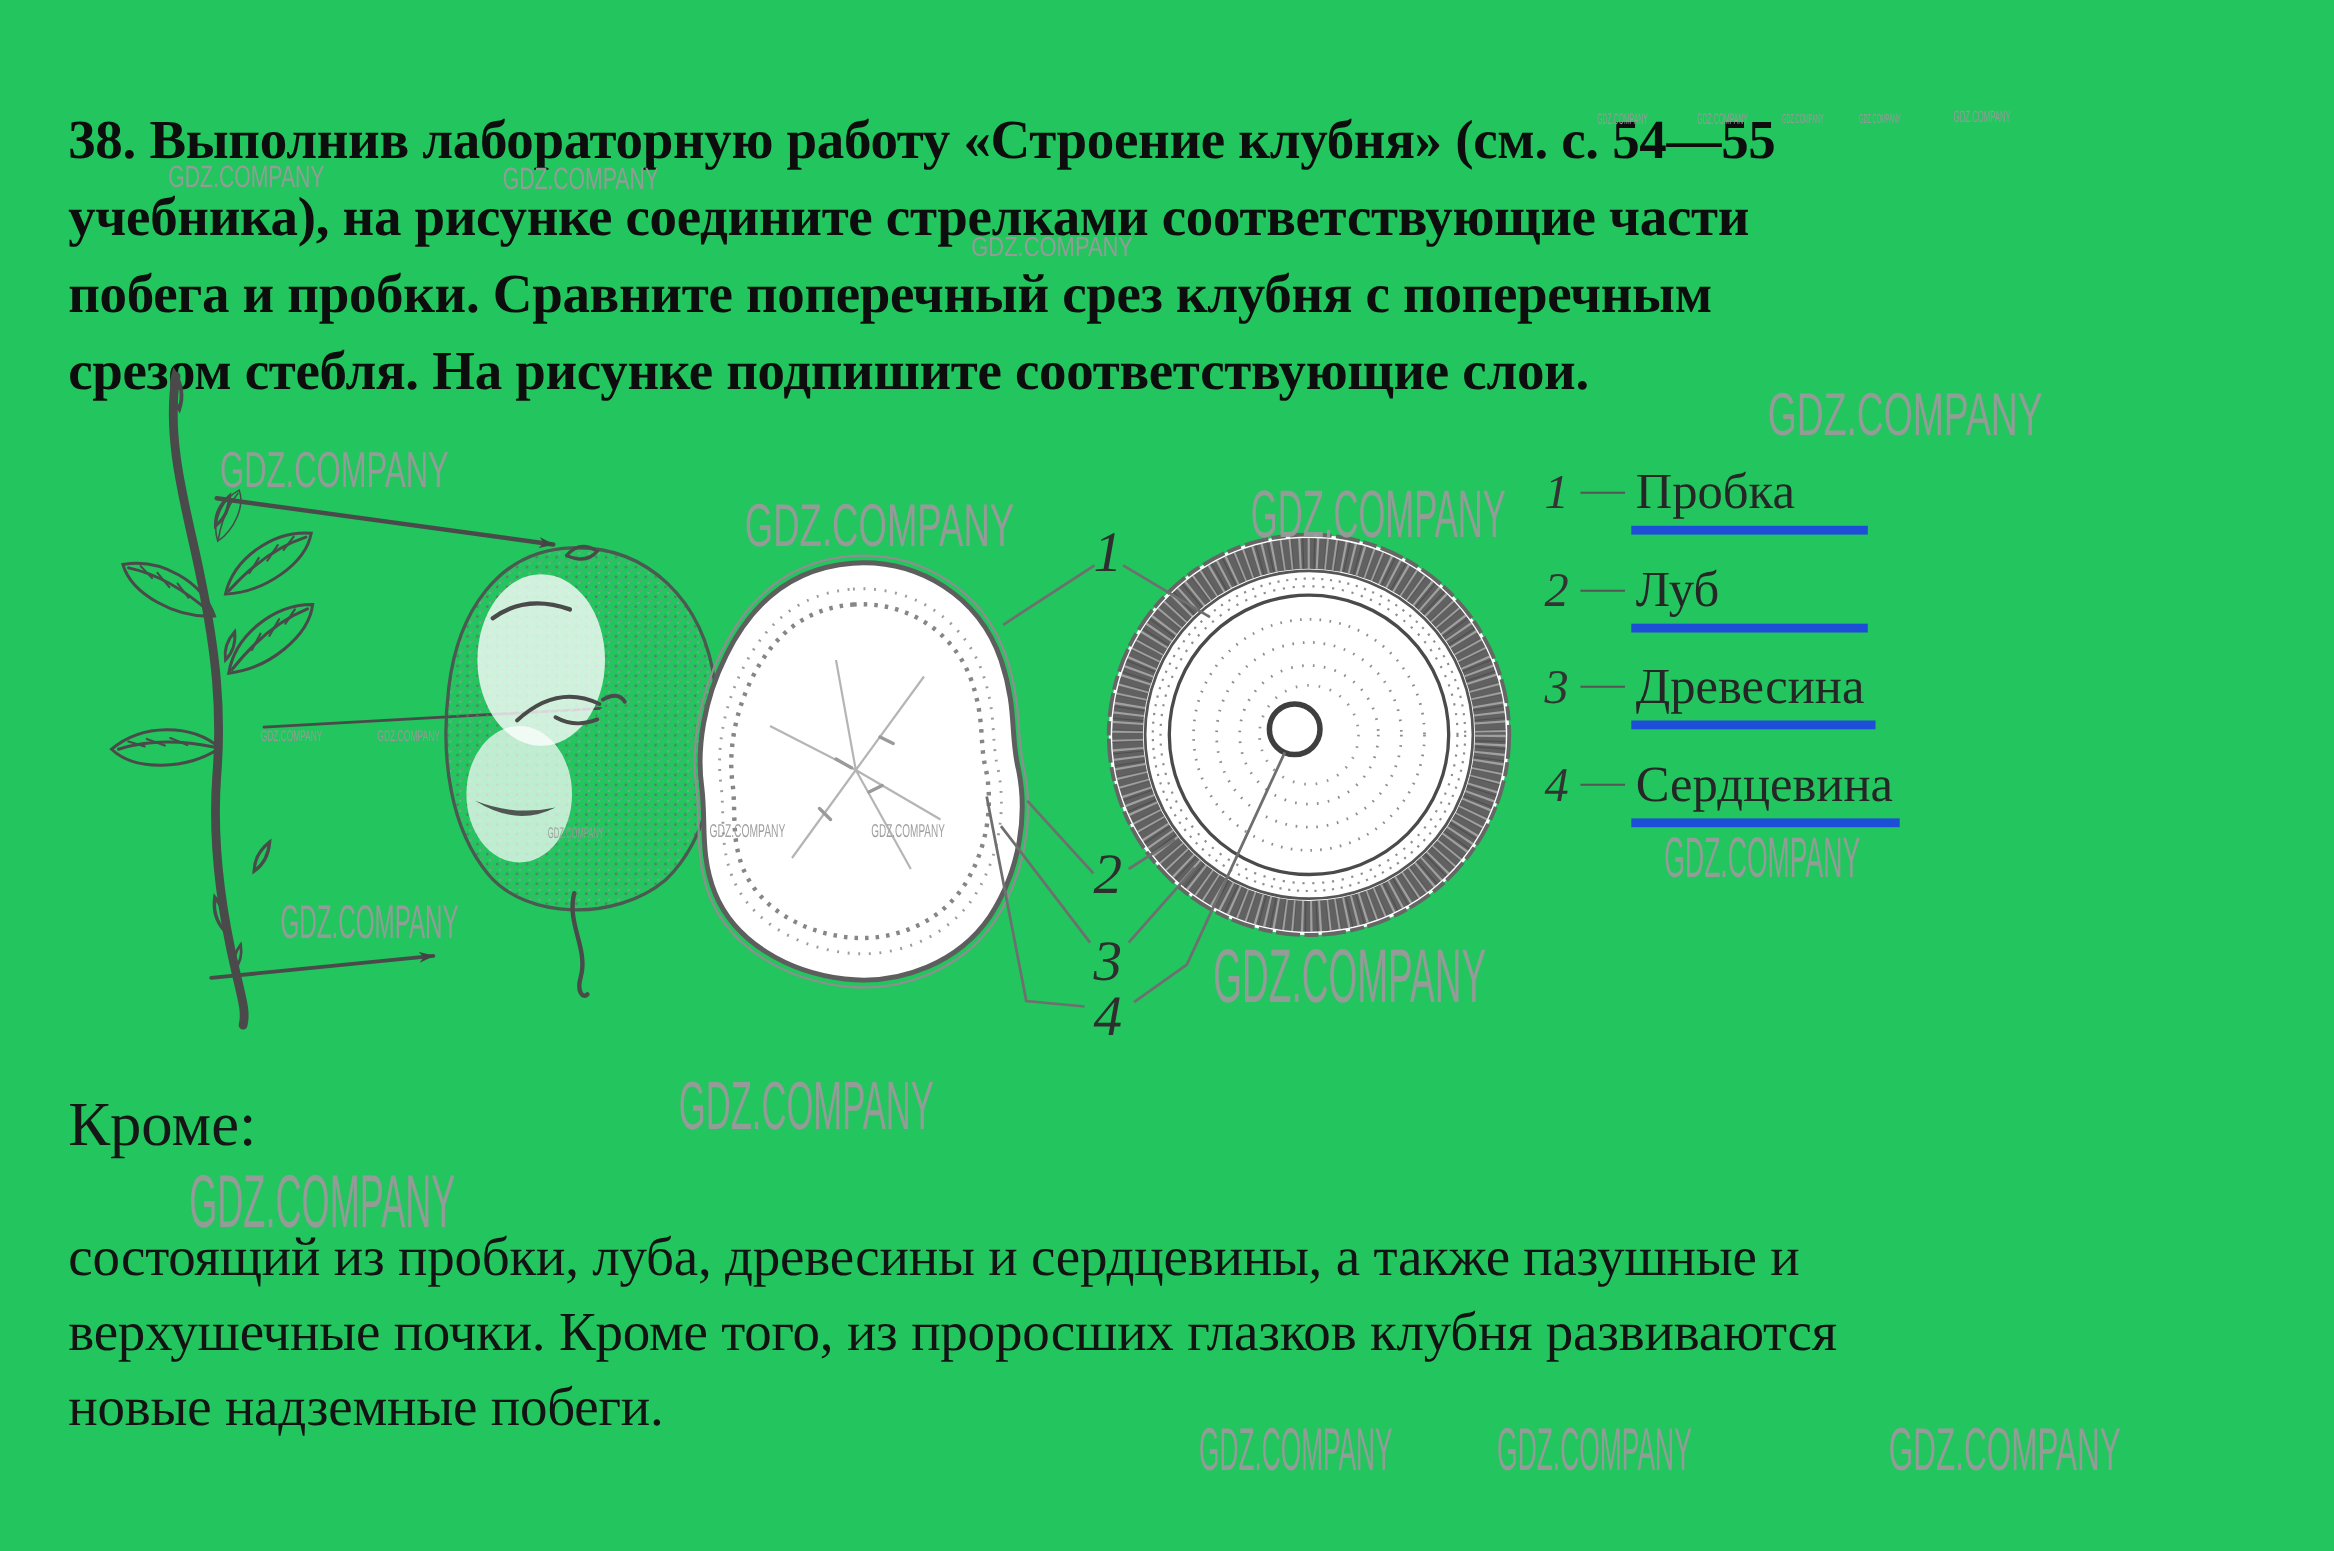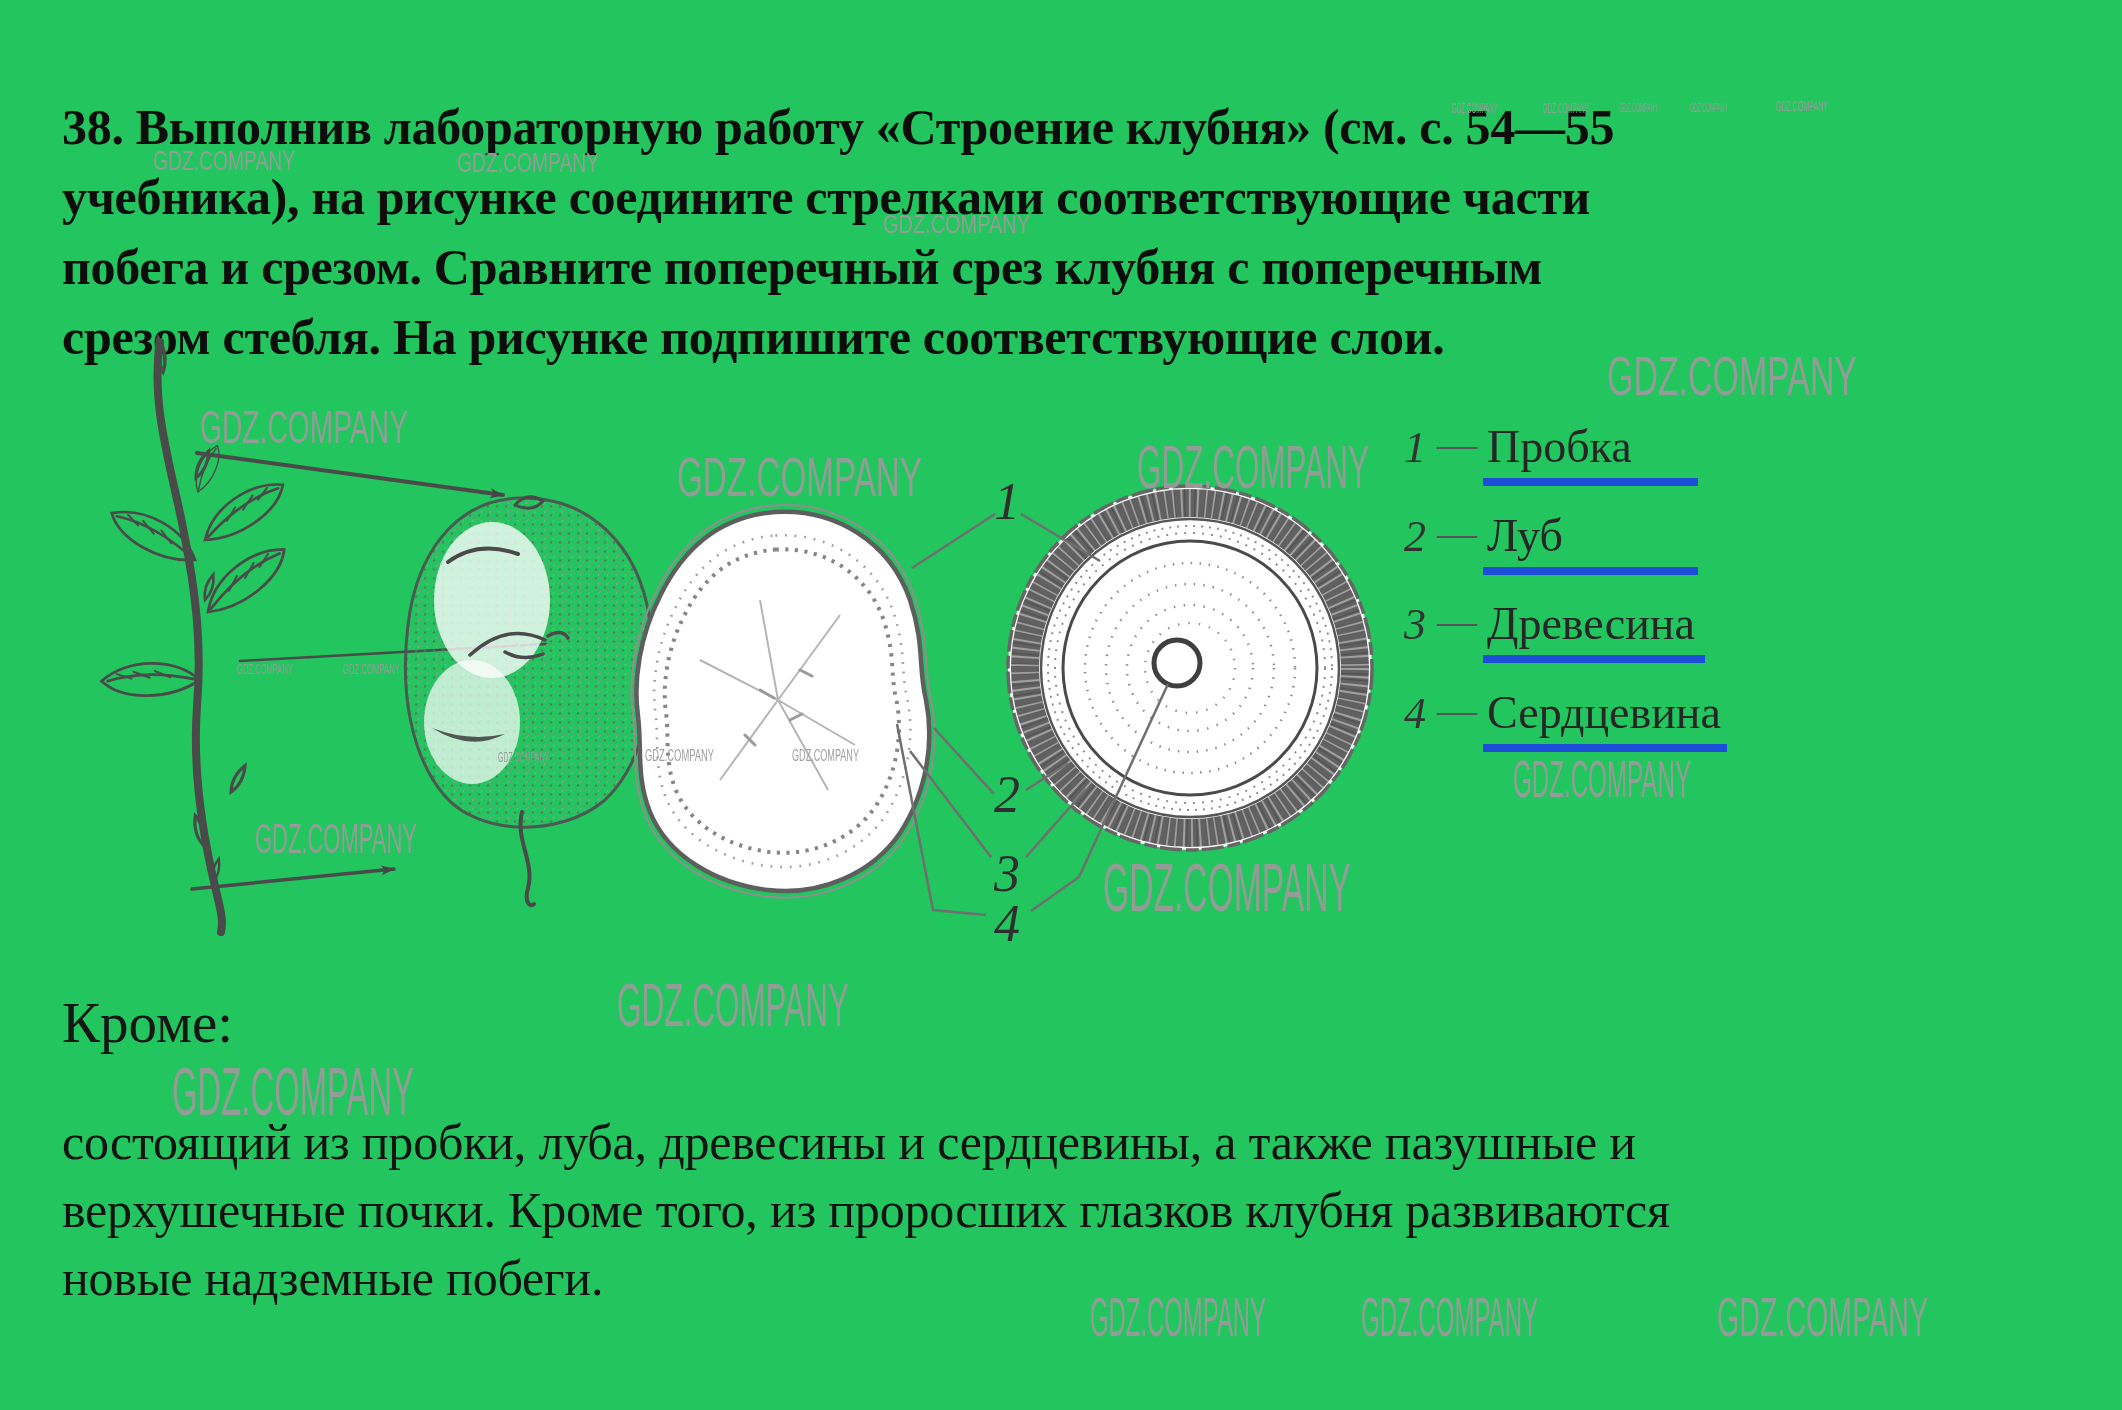--- a/index.html
+++ b/index.html
@@ -32,21 +32,21 @@
   .numtxt{font-family:"Liberation Serif","DejaVu Serif",serif;font-style:italic;font-size:52px;fill:#2e2e2e;text-anchor:middle;}
 </style>
 </head>
 <body>
 
 <div class="page">
 
   <div class="title">
     <div>38. Выполнив лабораторную работу «Строение клубня» (см. с. 54—55</div>
     <div>учебника), на рисунке соедините стрелками соответствующие части</div>
-    <div>побега и срезом. Сравните поперечный срез клубня с поперечным</div>
+    <div>побега и пробки. Сравните поперечный срез клубня с поперечным</div>
     <div>срезом стебля. На рисунке подпишите соответствующие слои.</div>
   </div>
 
   <svg class="figure-svg" viewBox="60 320 1335 645" xmlns="http://www.w3.org/2000/svg">
     <defs>
       <marker id="ah" markerWidth="16" markerHeight="12" refX="13" refY="5" orient="auto" markerUnits="userSpaceOnUse">
         <path d="M0,0 L14,5 L0,10 L4,5 Z" fill="#444"></path>
       </marker>
       <pattern id="stip" width="9" height="9" patternUnits="userSpaceOnUse">
         <circle cx="2" cy="2.5" r="1.2" fill="#6b6b6b"></circle>

